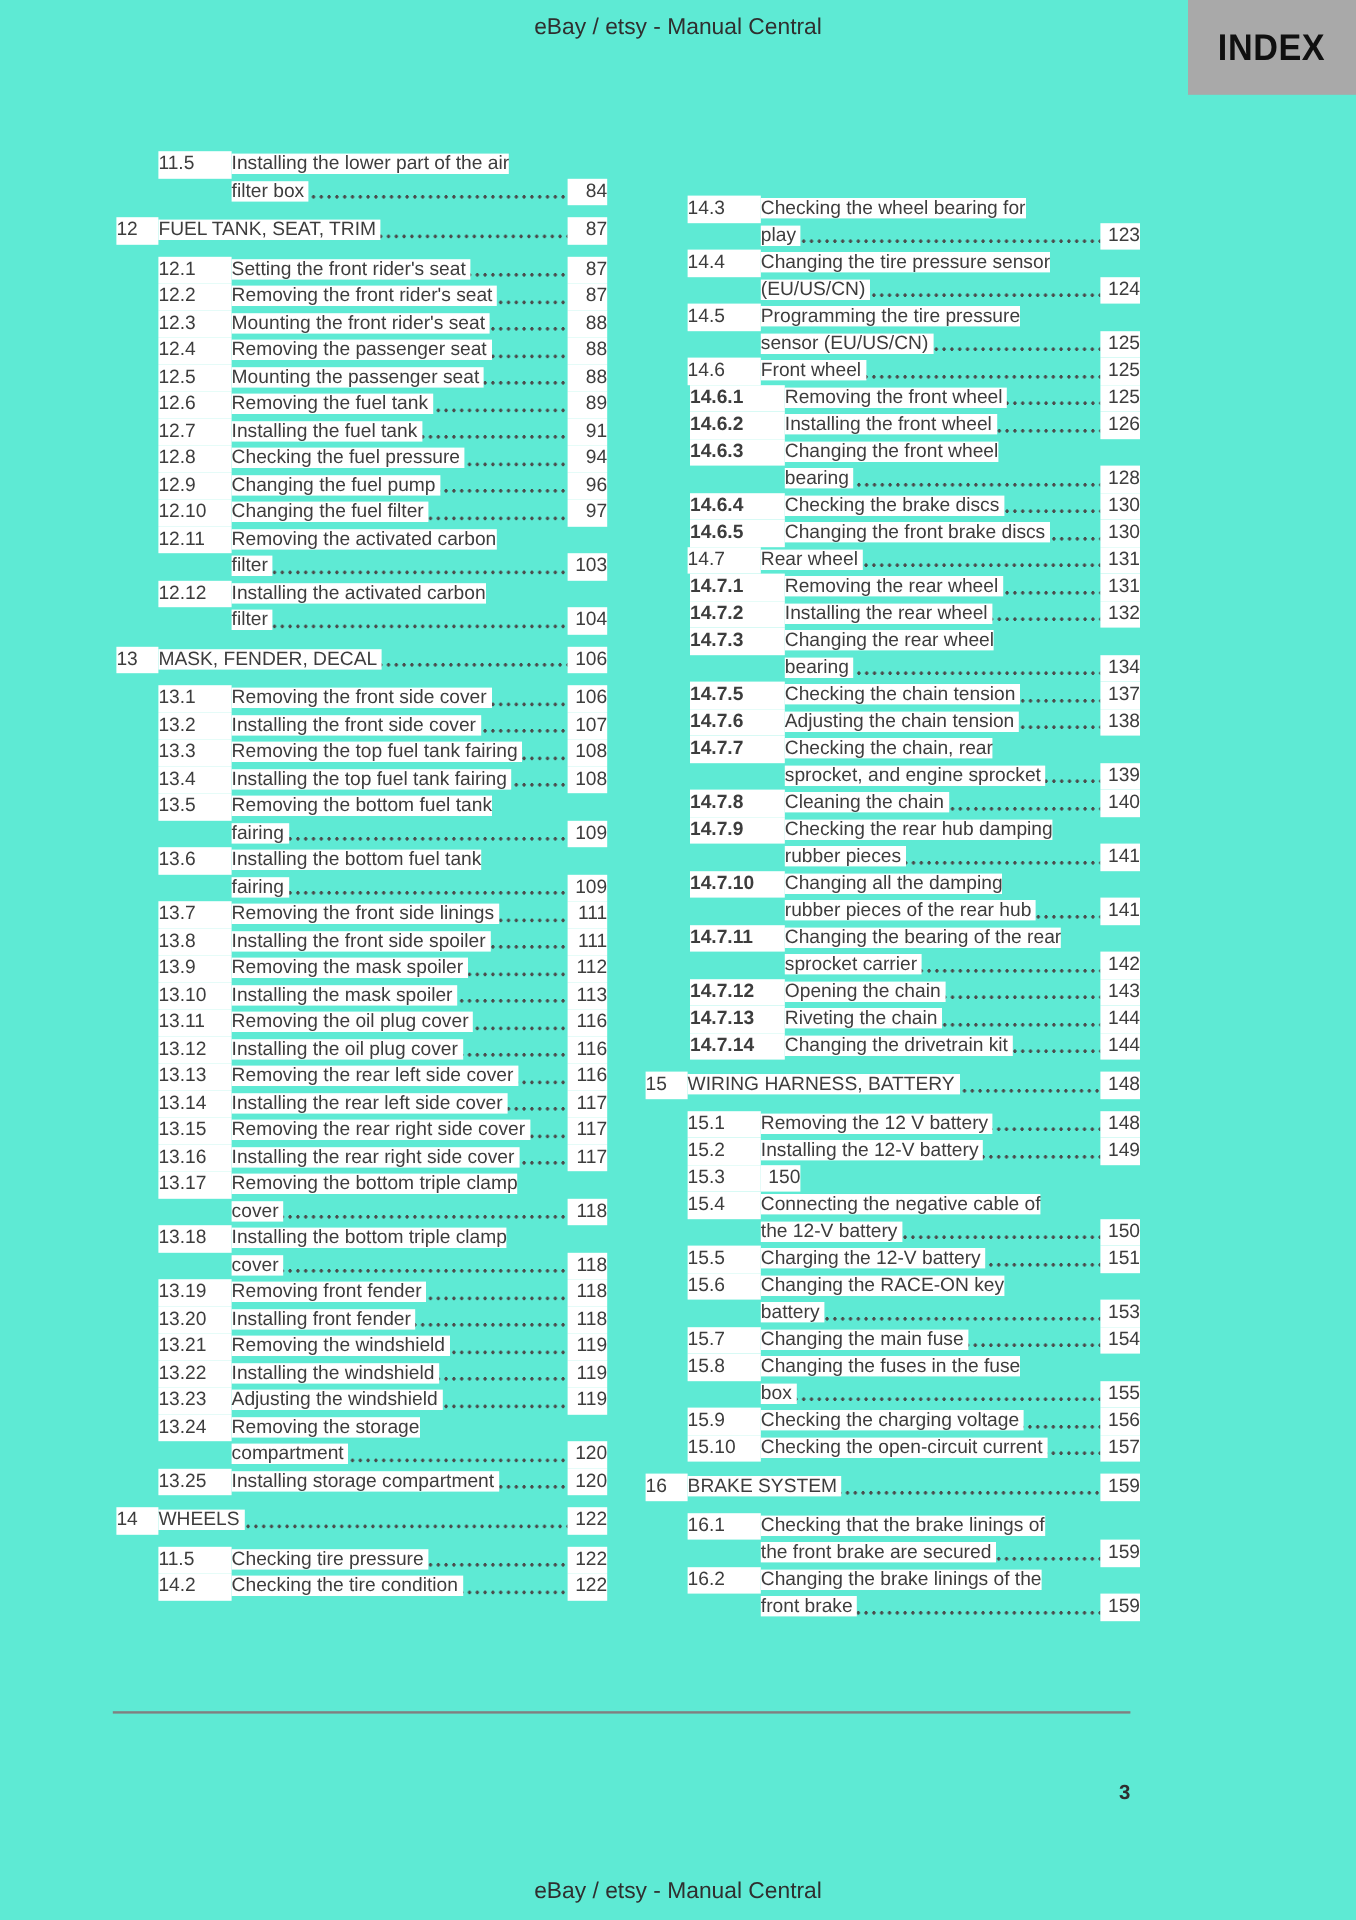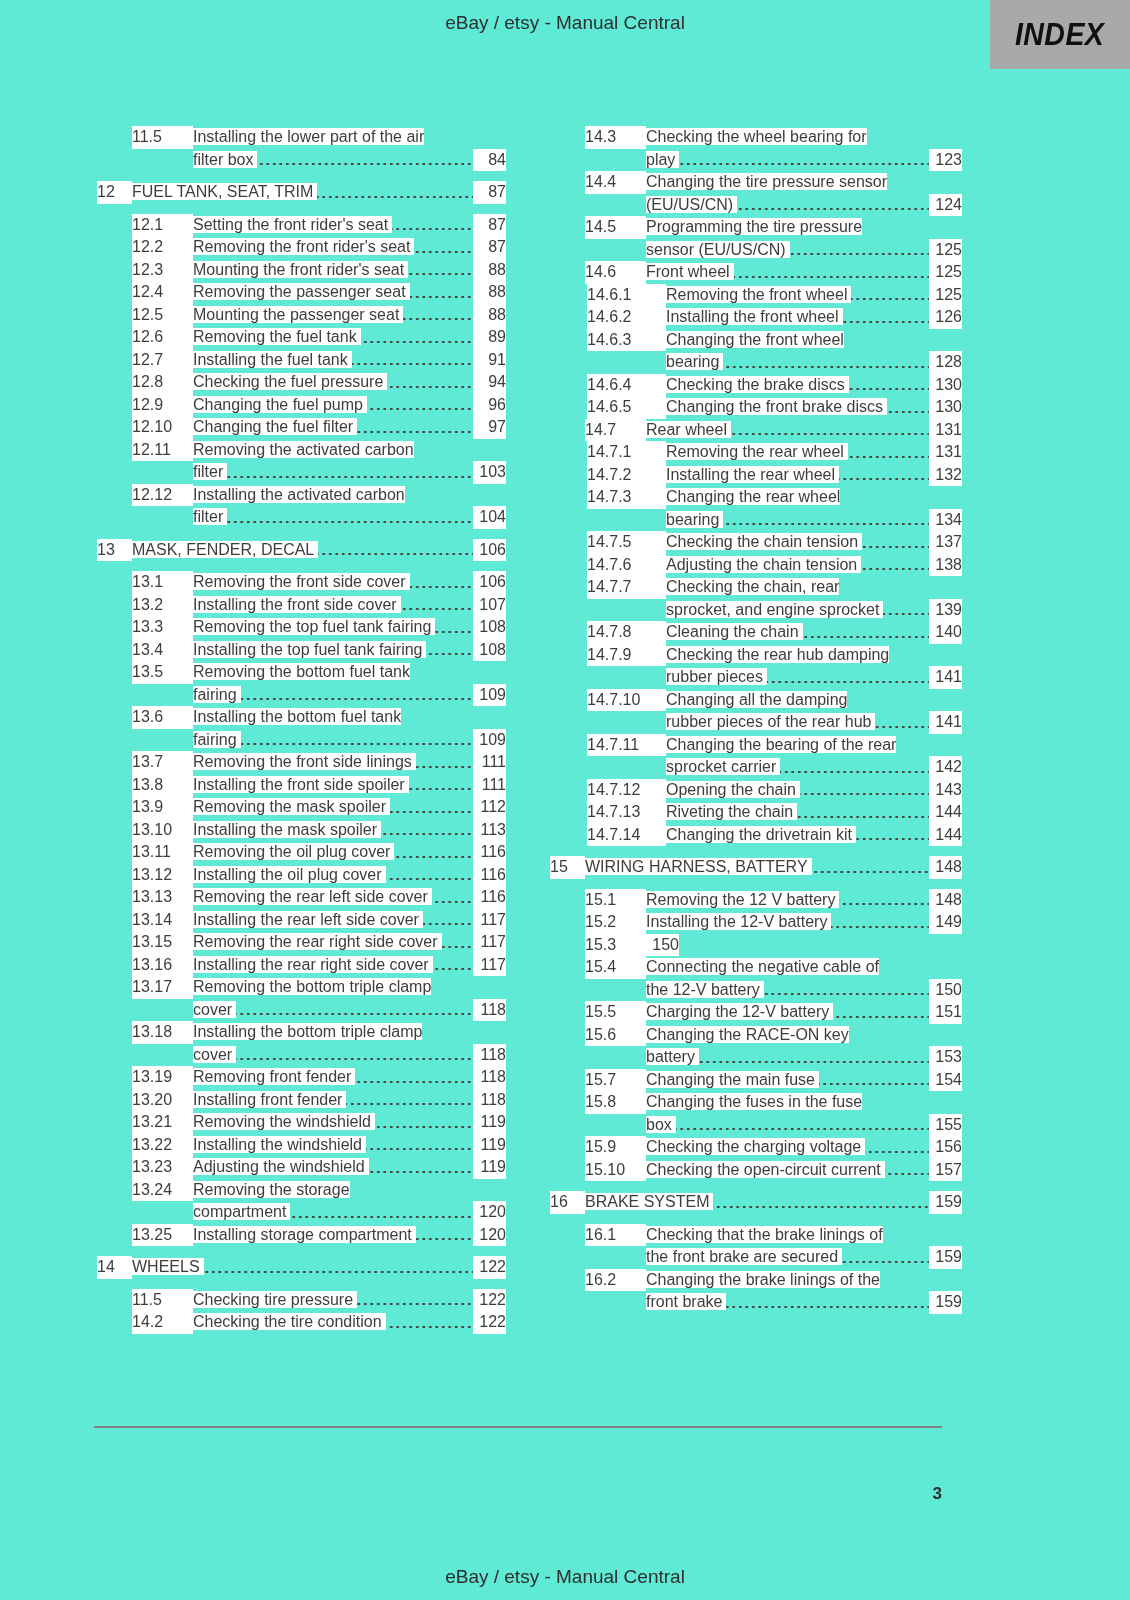--- a/index.html
+++ b/index.html
@@ -23,62 +23,61 @@
     text-align: center;
     font-size: 19px;
     line-height: 24px;
     color: #2f2f2f;
   }
   .index-badge {
     position: absolute;
     top: 0;
     right: 0;
     width: 140px;
-    height: 69px;
+    height: 79px;
     background: #a9a9a9;
     display: flex;
     align-items: center;
     justify-content: center;
-    font-style: italic;
   }
   .index-badge .label {
     font-size: 31px;
     font-weight: bold;
     letter-spacing: 0.5px;
     color: #101010;
     transform: scaleX(0.92);
   }
 
   
   .toc {
     position: absolute;
     left: 97px;
     top: 126px;
     display: flex;
-    gap: 44px;
+    gap: 32px;
     font-size: 16px;
     line-height: 22.5px;
   }
   .toc-col-left  { width: 409px; }
-  .toc-col-right { width: 412px; }
+  .toc-col-right { width: 412px; margin-top: 37px; }
 
   .entry {
     display: flex;
     align-items: flex-end;
   }
   .entry .num {
     align-self: flex-start;
     flex-shrink: 0;
     background: #fff;
   }
   .entry.chapter .num { width: 35px; }
   .entry.section { padding-left: 35px; }
   .entry.section .num { width: 61px; }
   .entry.subsection { padding-left: 37px; }
-  .entry.subsection .num { width: 79px; }
+  .entry.subsection .num { width: 79px; font-weight: bold; }
   .entry.chapter { margin: 10px 0; }
 
   .entry .mid {
     flex: 1;
     min-width: 0;
     background-image: radial-gradient(circle, #4a4a4a 1.2px, rgba(0,0,0,0) 1.5px);
     background-size: 6.5px 6px;
     background-repeat: repeat-x;
     background-position: left 0 bottom 4px;
   }

